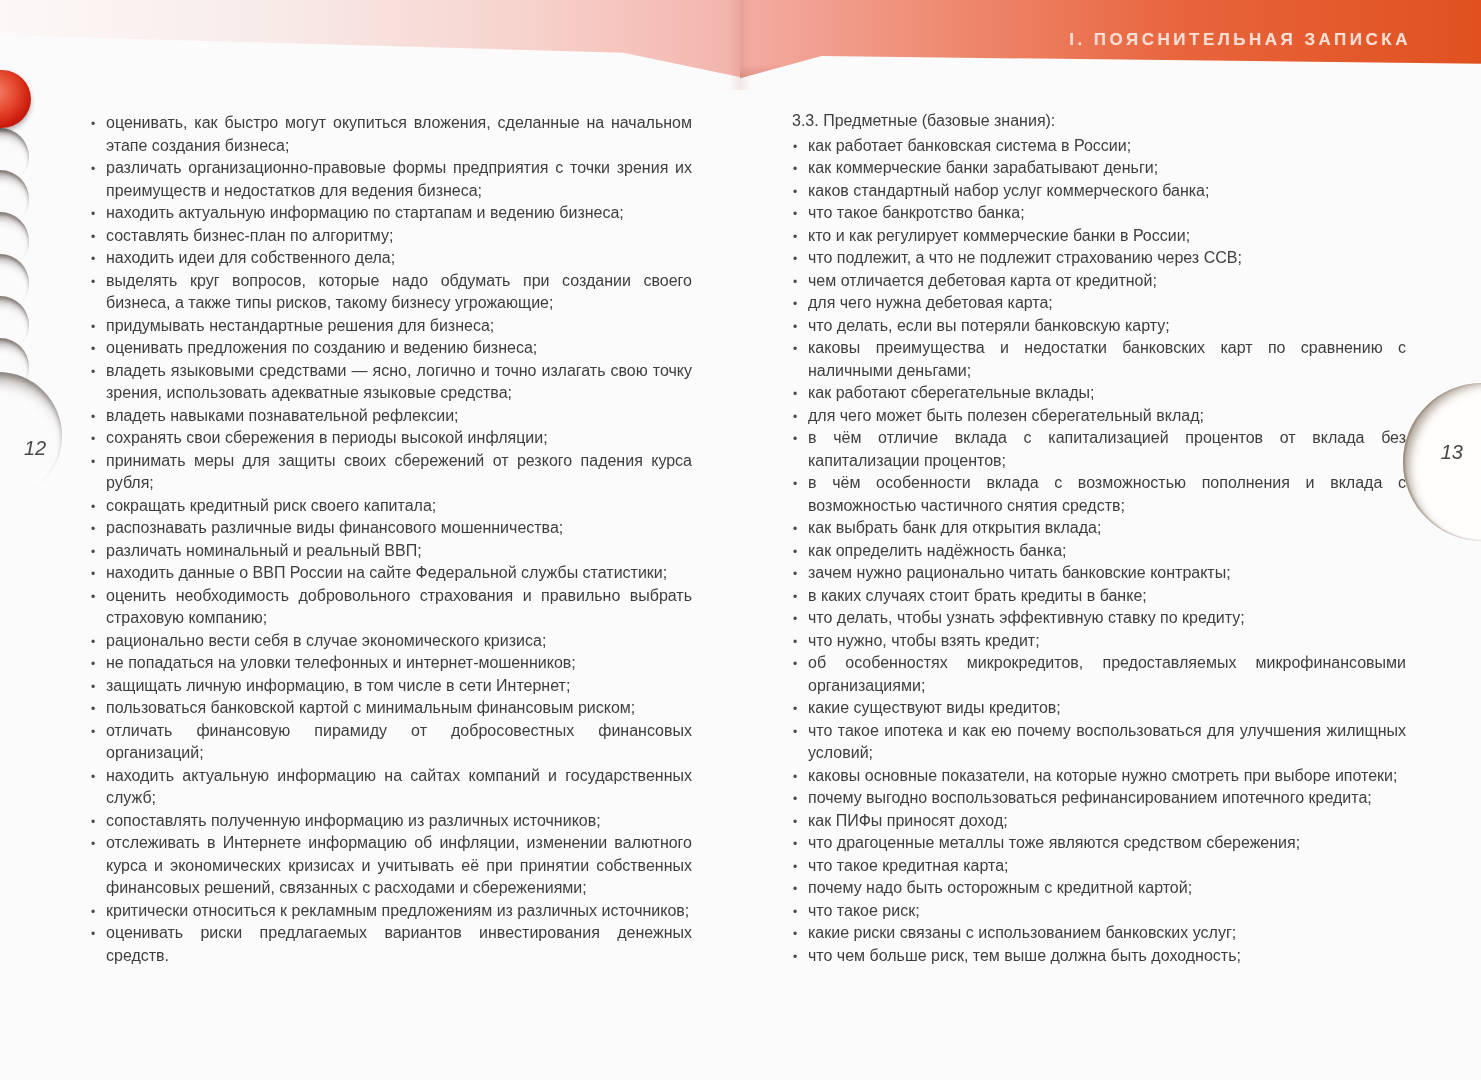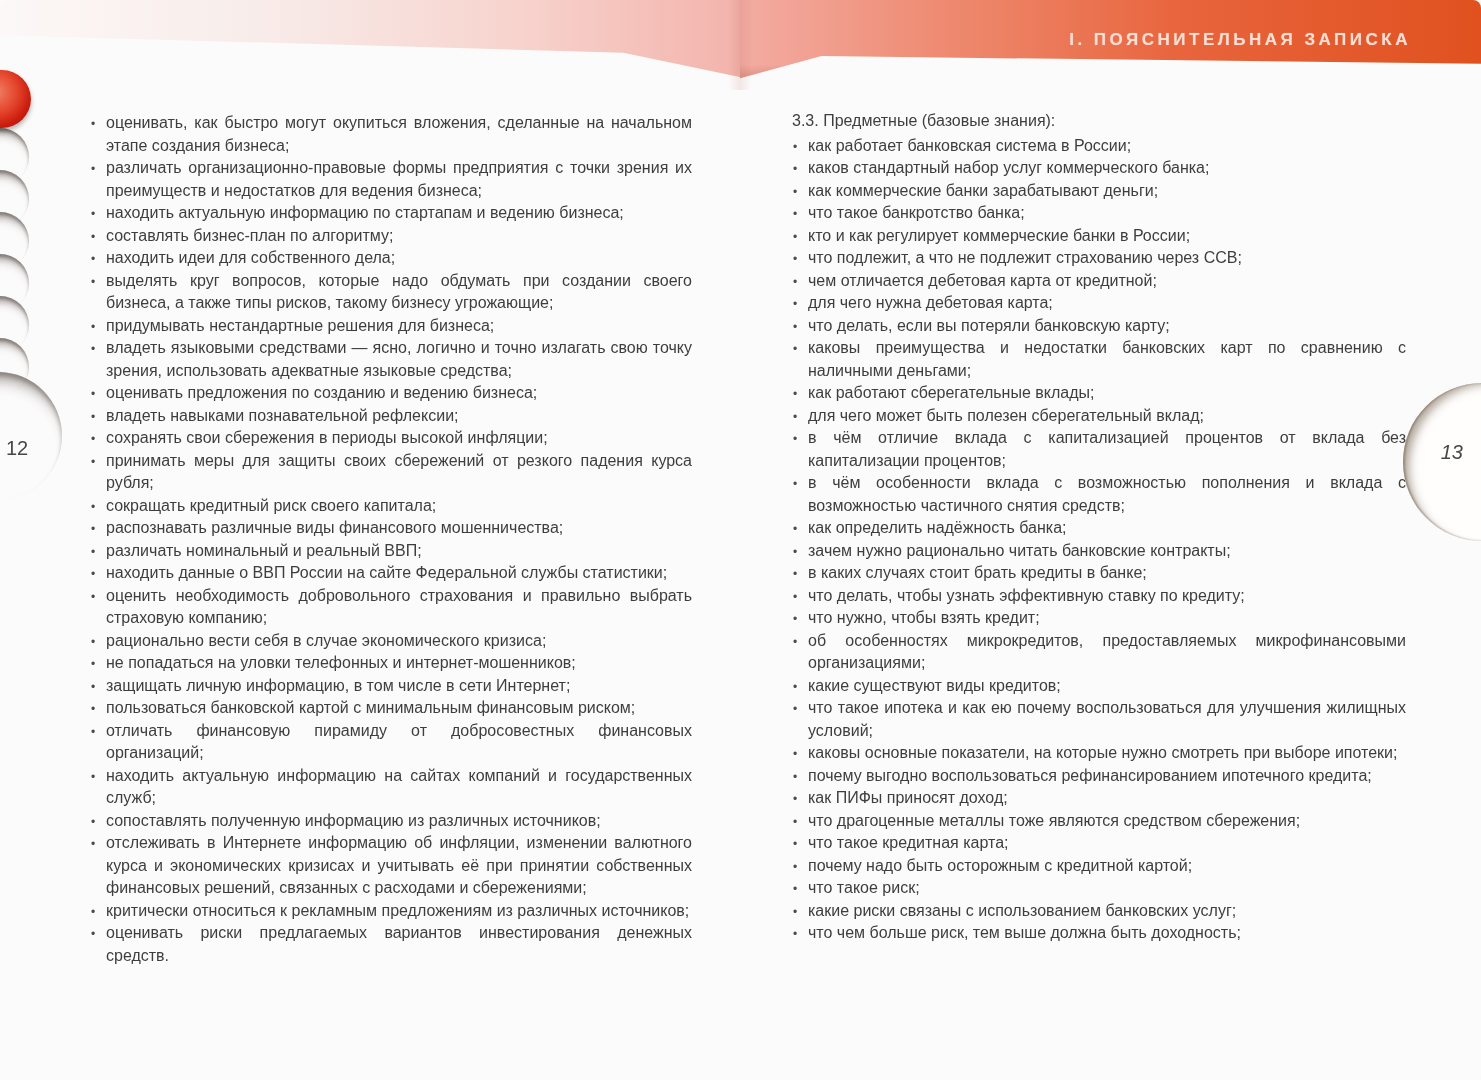--- a/index.html
+++ b/index.html
@@ -1,21 +1,21 @@
 <!DOCTYPE html>
 <html lang="ru"><head>
 <meta charset="utf-8">
 <style>
   html,body{margin:0;padding:0;}
   body{
     width:1481px;height:1080px;position:relative;overflow:hidden;
     background:#fbfafa;
     font-family:"Liberation Sans","DejaVu Sans",sans-serif;
   }
-  .spread{position:absolute;inset:0;overflow:hidden;background:#fcfbfb;border-radius:8px;}
+  .spread{position:absolute;inset:0;overflow:hidden;background:#fcfbfb;}
 
   
   .band-left{
     position:absolute;left:0;top:0;width:742px;height:80px;
     background:linear-gradient(90deg,#fcf8f7 0%,#f8ecea 35%,#f7d3cd 70%,#f3b3ab 100%);
     clip-path:polygon(0 0,100% 0,100% 97%,84% 66%,0 44%);
   }
   .band-right{
     position:absolute;left:740px;top:0;width:741px;height:85px;
     background:
@@ -52,21 +52,21 @@
 
   
   .notch-right{
     position:absolute;right:-80px;top:383px;width:158px;height:158px;border-radius:50%;
     background:#fffefd;
     box-shadow:inset 12px 6px 10px -6px rgba(100,80,58,.5), inset 2px 0 2px rgba(80,60,45,.35);
   }
 
   
   .pagenum{position:absolute;color:#474747;font-size:20px;z-index:3;}
-  .pagenum.left{left:6px;top:437px;}
+  .pagenum.left{left:24px;top:437px;font-style:italic;}
   .pagenum.right{right:18px;top:441px;font-style:italic;}
 
   
   .content{position:absolute;top:110px;color:#3e3e3e;font-size:16px;line-height:22.5px;}
   .content.left{left:88px;width:606px;}
   .content.right{left:790px;width:618px;}
   ul.bullets{margin:2px;padding:0;list-style:none;}
   li.bullet-item{position:relative;padding-left:16px;text-align:justify;}
   li.bullet-item::before{
     content:"•";position:absolute;left:1px;top:1px;font-size:12px;color:#4a4a4a;
@@ -95,22 +95,22 @@
   <div class="content left">
     <ul class="bullets">
 
     <li class="bullet-item">оценивать, как быстро могут окупиться вложения, сделанные на начальном этапе создания бизнеса;</li>
         <li class="bullet-item">различать организационно-правовые формы предприятия с точки зрения их преимуществ и недостатков для ведения бизнеса;</li>
         <li class="bullet-item">находить актуальную информацию по стартапам и ведению бизнеса;</li>
         <li class="bullet-item">составлять бизнес-план по алгоритму;</li>
         <li class="bullet-item">находить идеи для собственного дела;</li>
         <li class="bullet-item">выделять круг вопросов, которые надо обдумать при создании своего бизнеса, а также типы рисков, такому бизнесу угрожающие;</li>
         <li class="bullet-item">придумывать нестандартные решения для бизнеса;</li>
+        <li class="bullet-item">оценивать предложения по созданию и ведению бизнеса;</li>
         <li class="bullet-item">владеть языковыми средствами — ясно, логично и точно излагать свою точку зрения, использовать адекватные языковые средства;</li>
-        <li class="bullet-item">оценивать предложения по созданию и ведению бизнеса;</li>
         <li class="bullet-item">владеть навыками познавательной рефлексии;</li>
         <li class="bullet-item">сохранять свои сбережения в периоды высокой инфляции;</li>
         <li class="bullet-item">принимать меры для защиты своих сбережений от резкого падения курса рубля;</li>
         <li class="bullet-item">сокращать кредитный риск своего капитала;</li>
         <li class="bullet-item">распознавать различные виды финансового мошенничества;</li>
         <li class="bullet-item">различать номинальный и реальный ВВП;</li>
         <li class="bullet-item">находить данные о ВВП России на сайте Федеральной службы статистики;</li>
         <li class="bullet-item">оценить необходимость добровольного страхования и правильно выбрать страховую компанию;</li>
         <li class="bullet-item">рационально вести себя в случае экономического кризиса;</li>
         <li class="bullet-item">не попадаться на уловки телефонных и интернет-мошенников;</li>
@@ -123,33 +123,34 @@
         <li class="bullet-item">критически относиться к рекламным предложениям из различных источников;</li>
         <li class="bullet-item">оценивать риски предлагаемых вариантов инвестирования денежных средств.</li>
       </ul>
   </div>
 
   <div class="content right">
     <div class="subheading">3.3. Предметные (базовые знания):</div>
     <ul class="bullets">
 
     <li class="bullet-item">как работает банковская система в России;</li>
+        <li class="bullet-item">как коммерческие банки зарабатывают деньги;</li>
         <li class="bullet-item">каков стандартный набор услуг коммерческого банка;</li>
-        <li class="bullet-item">как коммерческие банки зарабатывают деньги;</li>
         <li class="bullet-item">что такое банкротство банка;</li>
         <li class="bullet-item">кто и как регулирует коммерческие банки в России;</li>
         <li class="bullet-item">что подлежит, а что не подлежит страхованию через ССВ;</li>
         <li class="bullet-item">чем отличается дебетовая карта от кредитной;</li>
         <li class="bullet-item">для чего нужна дебетовая карта;</li>
         <li class="bullet-item">что делать, если вы потеряли банковскую карту;</li>
         <li class="bullet-item">каковы преимущества и недостатки банковских карт по сравнению с наличными деньгами;</li>
         <li class="bullet-item">как работают сберегательные вклады;</li>
         <li class="bullet-item">для чего может быть полезен сберегательный вклад;</li>
         <li class="bullet-item">в чём отличие вклада с капитализацией процентов от вклада без капитализации процентов;</li>
         <li class="bullet-item">в чём особенности вклада с возможностью пополнения и вклада с возможностью частичного снятия средств;</li>
+        <li class="bullet-item">как выбрать банк для открытия вклада;</li>
         <li class="bullet-item">как определить надёжность банка;</li>
         <li class="bullet-item">зачем нужно рационально читать банковские контракты;</li>
         <li class="bullet-item">в каких случаях стоит брать кредиты в банке;</li>
         <li class="bullet-item">что делать, чтобы узнать эффективную ставку по кредиту;</li>
         <li class="bullet-item">что нужно, чтобы взять кредит;</li>
         <li class="bullet-item">об особенностях микрокредитов, предоставляемых микрофинансовыми организациями;</li>
         <li class="bullet-item">какие существуют виды кредитов;</li>
         <li class="bullet-item">что такое ипотека и как ею почему воспользоваться для улучшения жилищных условий;</li>
         <li class="bullet-item">каковы основные показатели, на которые нужно смотреть при выборе ипотеки;</li>
         <li class="bullet-item">почему выгодно воспользоваться рефинансированием ипотечного кредита;</li>

